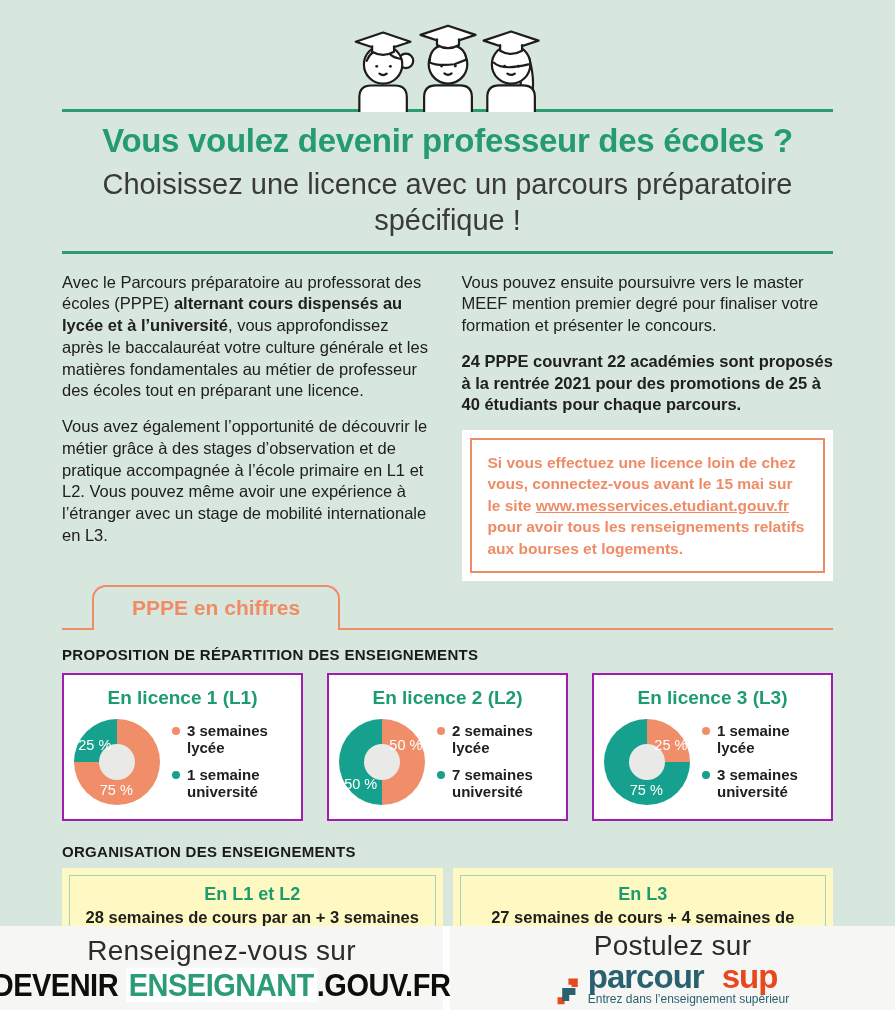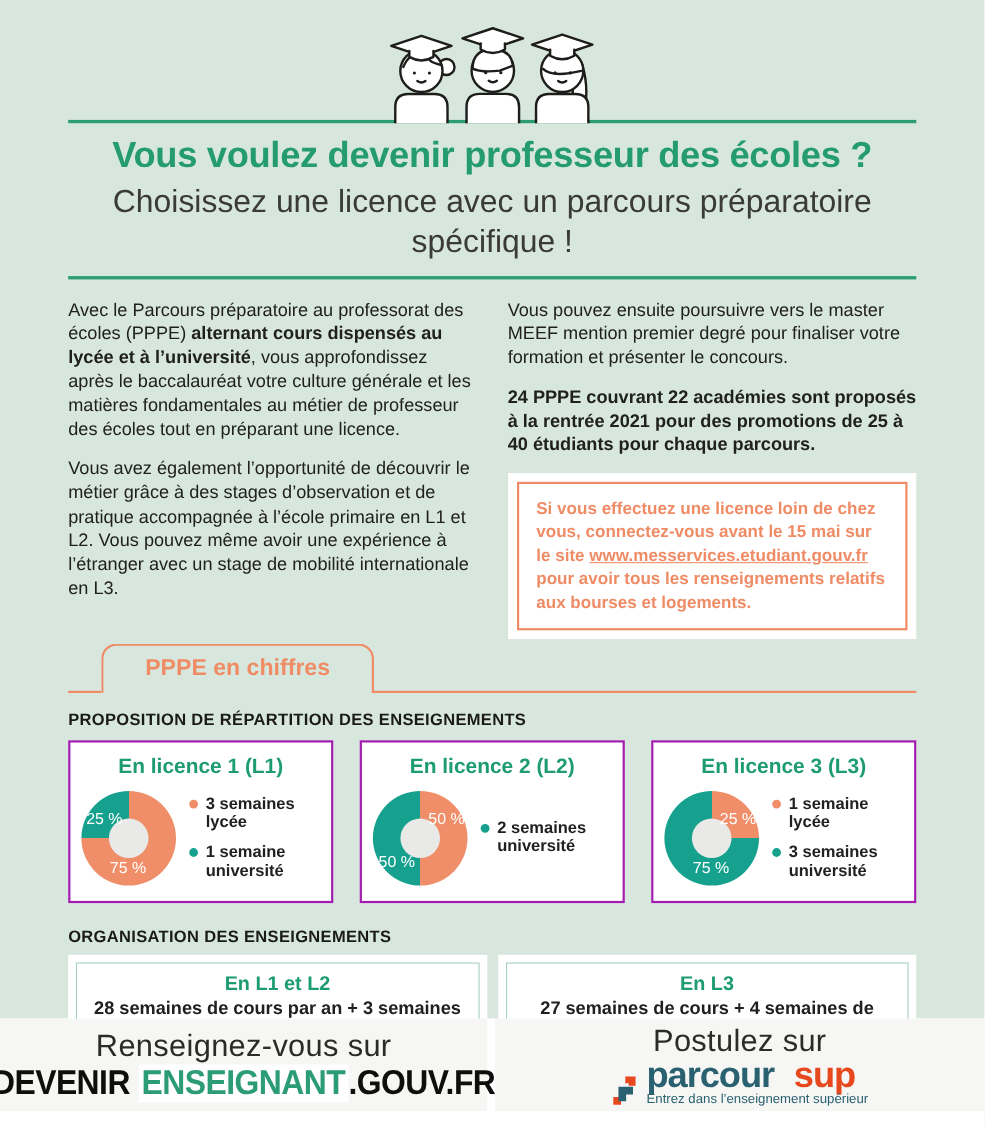--- a/index.html
+++ b/index.html
@@ -48,21 +48,21 @@
   .pos-tl { left:5%; top:21%; }
   .pos-tr { right:3%; top:21%; }
   .pos-b  { left:50%; transform:translateX(-52%); bottom:8%; }
   .pos-bl { left:6%; bottom:15%; }
   .legend { display:flex; flex-direction:column; gap:10px; }
   .leg-item { display:flex; gap:7px; font-weight:bold; font-size:15px; line-height:1.12; max-width:112px; }
   .leg-dot { width:8px; height:8px; border-radius:50%; flex:none; margin-top:4px; }
 
   
   .org-row { display:grid; grid-template-columns:1fr 1fr; gap:10px; margin-top:8px; }
-  .org-outer { background:#ffffff; padding:7px; }
+  .org-outer { background:#fef9c3; padding:7px; }
   .org-inner { border:1px solid #A9CFC0; text-align:center; padding:8px 14px 10px; }
   .org-title { color:#1D9B72; font-weight:bold; font-size:18px; }
   .org-text { font-weight:bold; font-size:16.5px; line-height:1.3; max-width:340px; margin:2px auto 0; }
 
   
   .footer { display:flex; gap:7px; height:84px; background:#fff; }
   .panel { background:#F6F6F4; display:flex; flex-direction:column; justify-content:center; align-items:center; }
   .panel-left { width:443px;text-align:center; }
   .panel-right { flex:1; }
   .lead { font-size:28px; color:#2b2b29; font-weight:400; letter-spacing:0.3px; }
@@ -171,22 +171,26 @@
       <div class="card">
         <div class="card-title">En licence 2 (L2)</div>
         <div class="card-row">
           <div class="donut" style="background: conic-gradient(rgb(239, 142, 104) 0deg, rgb(239, 142, 104) 50%, rgb(22, 161, 142) 50%, rgb(22, 161, 142) 100%);">
             <div class="hole"></div>
             <span class="pct pos-tr">50 %</span>
             <span class="pct pos-bl">50 %</span>
           </div>
           <div class="legend">
             <div class="leg-item">
+                <span class="leg-dot" style="background: rgb(239, 142, 104);"></span>
+                <span>2 semaines lycée</span>
+              </div>
+            <div class="leg-item">
                 <span class="leg-dot" style="background: rgb(22, 161, 142);"></span>
-                <span>2 semaines université</span>
+                <span>7 semaines université</span>
               </div>
           </div>
         </div>
       </div>
 
       <div class="card">
         <div class="card-title">En licence 3 (L3)</div>
         <div class="card-row">
           <div class="donut" style="background: conic-gradient(rgb(239, 142, 104) 0deg, rgb(239, 142, 104) 25%, rgb(22, 161, 142) 25%, rgb(22, 161, 142) 100%);">
             <div class="hole"></div>

